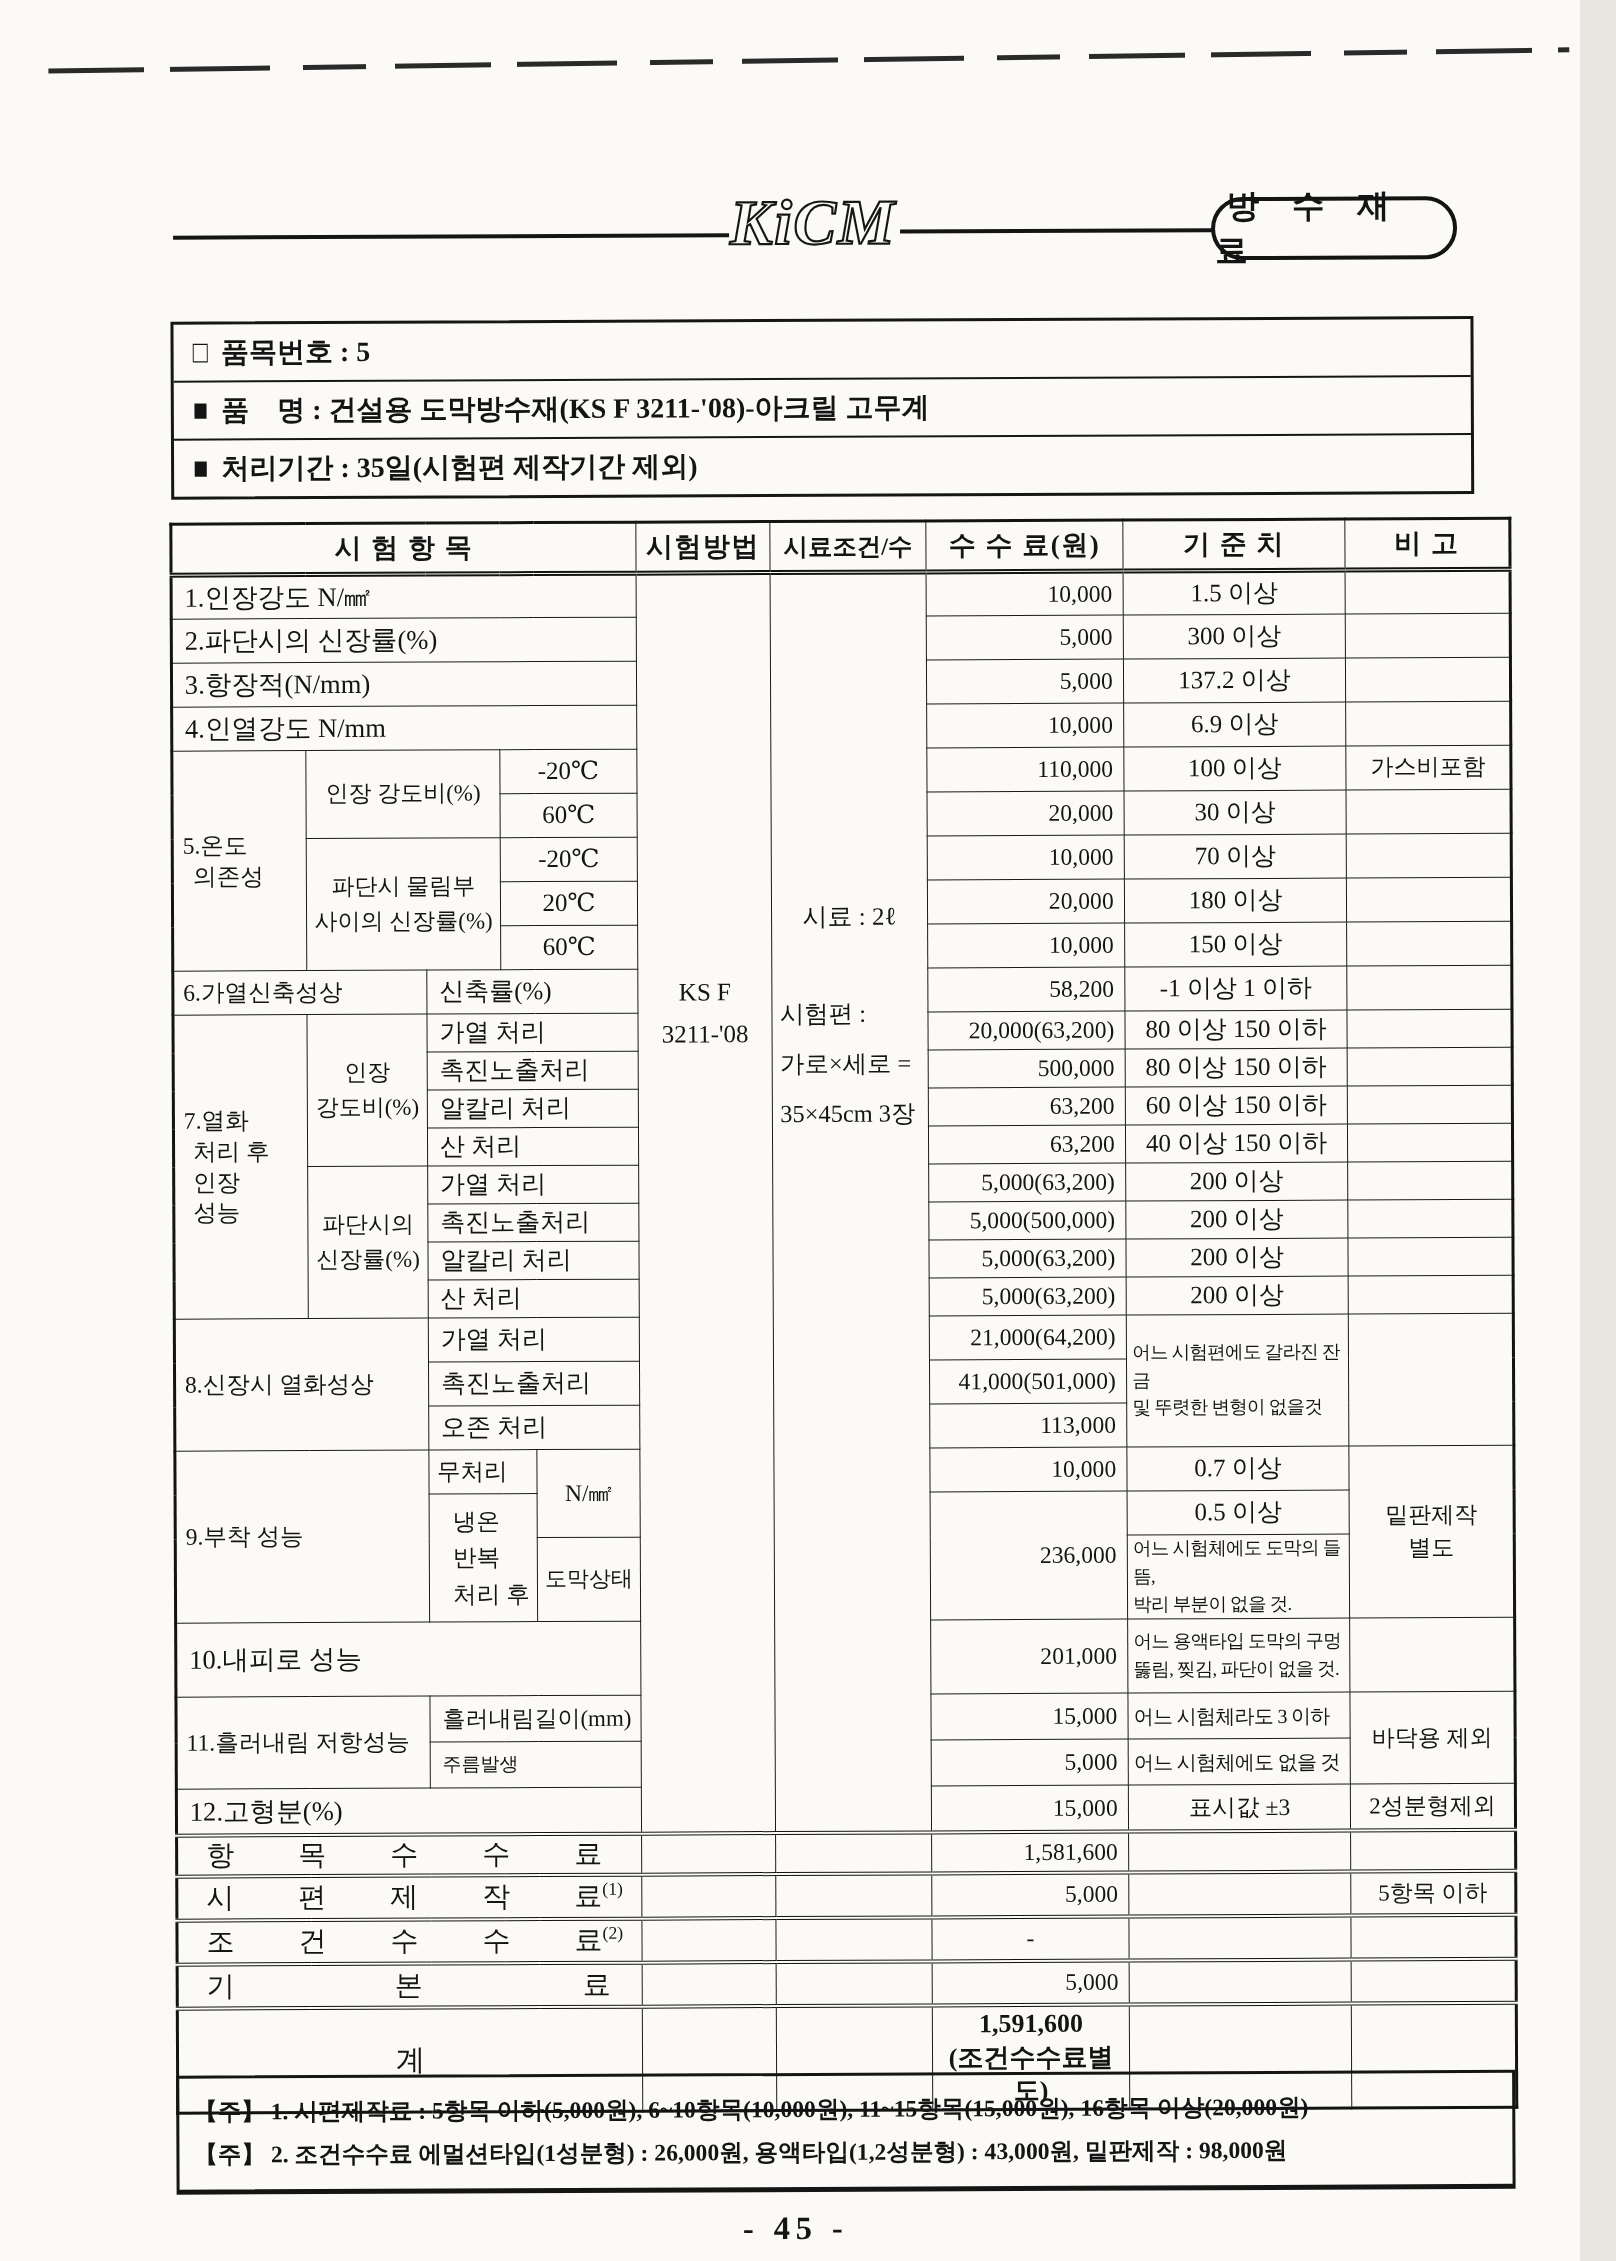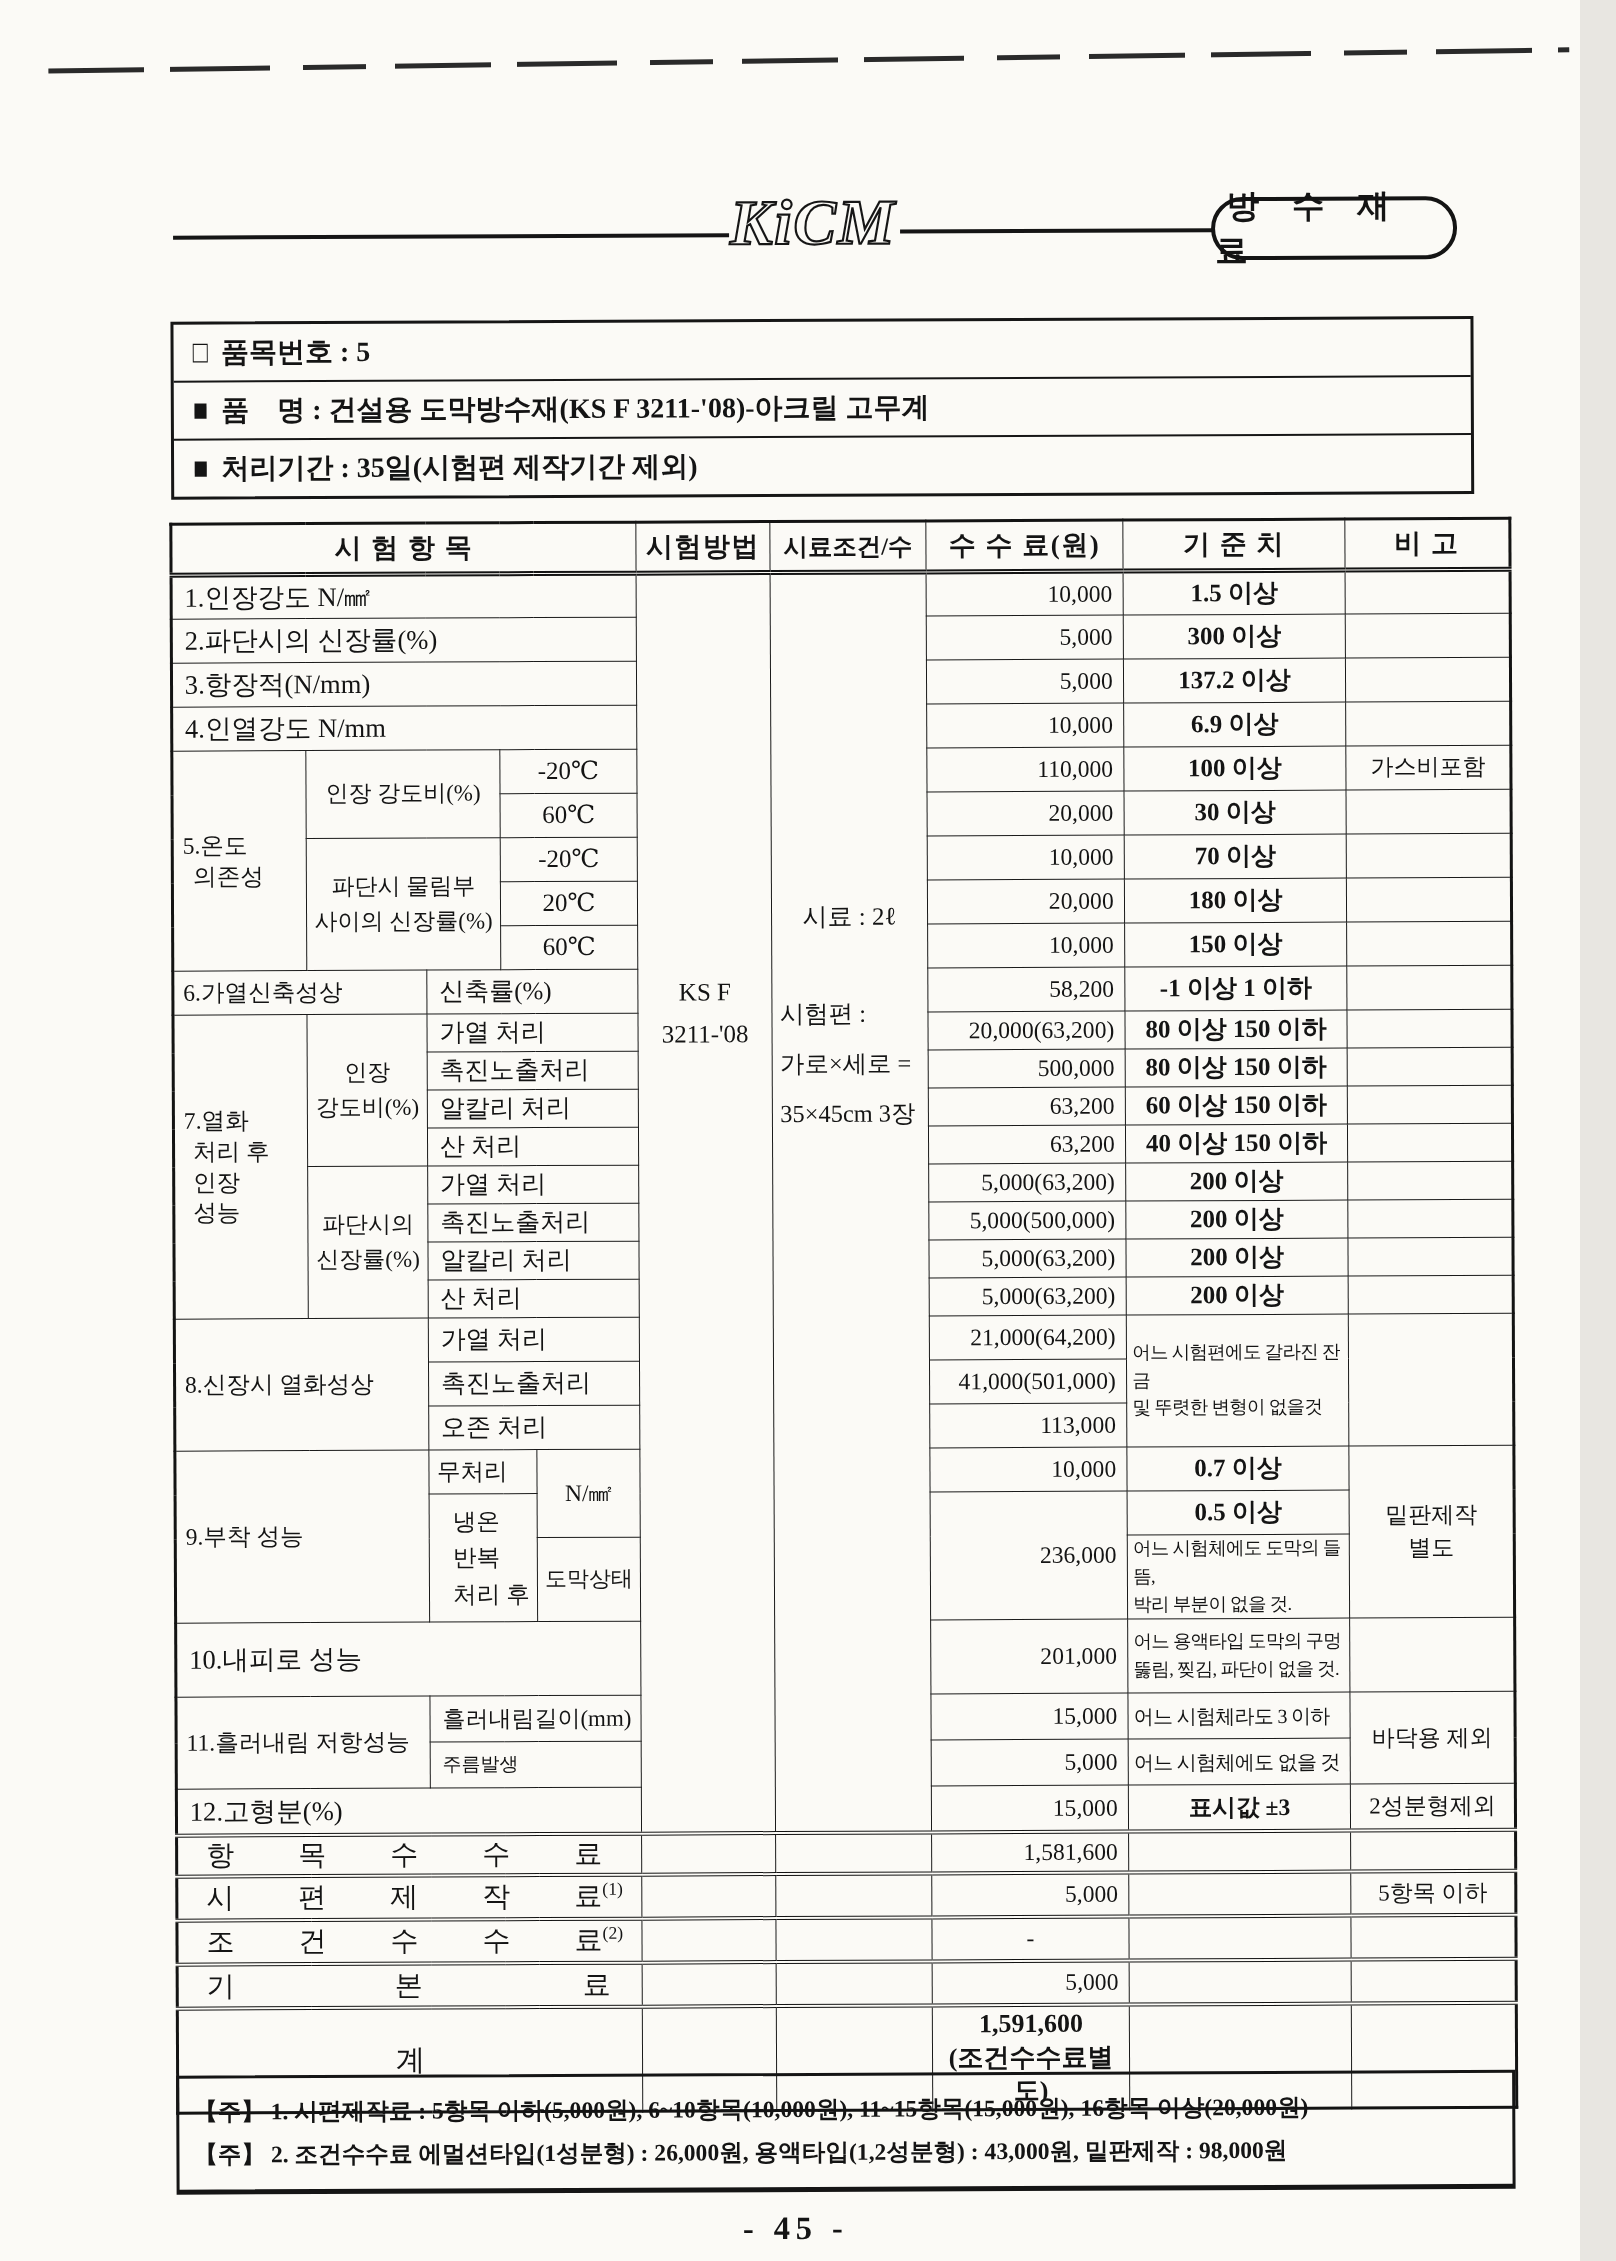--- a/index.html
+++ b/index.html
@@ -61,21 +61,21 @@
     border-bottom:5.2px double #131313;
   }
   th.th-cond{font-size:24.4px;letter-spacing:0;border-radius:11px;}
   td.il{text-align:left;padding-left:11.8px;font-size:26.6px;}
   td.sec-label{text-align:left;padding-left:8.9px;font-size:23.6px;}
   td.grp{font-size:23px;line-height:1.5;}
   td.treat{text-align:left;padding-left:11.8px;font-size:25px;}
   td.cond-t{font-size:25px;}
   td.fee{text-align:right;padding-right:10.3px;font-size:23.6px;}
   td.feec{text-align:center;font-size:23.6px;}
-  td.std{font-size:25px;font-weight:bold;}
+  td.std{font-size:25px;}
   td.note{font-size:18.5px;letter-spacing:-0.7px;text-align:left;padding-left:5.2px;padding-right:1.5px;line-height:1.5;}
   td.rem{font-size:23px;line-height:1.4;}
   td.mc{position:relative;padding:0;}
   .abs{position:absolute;left:0;right:0;}
   .m-block{text-align:center;font-size:25px;line-height:1.7;}
   .c-sample{text-align:center;font-size:25px;}
   .c-spec{text-align:left;padding-left:7.4px;font-size:24.4px;line-height:2.05;}
   td.sumlabel{
     text-align:left;padding-left:28px;font-size:28px;
     white-space:pre;word-spacing:25px;

